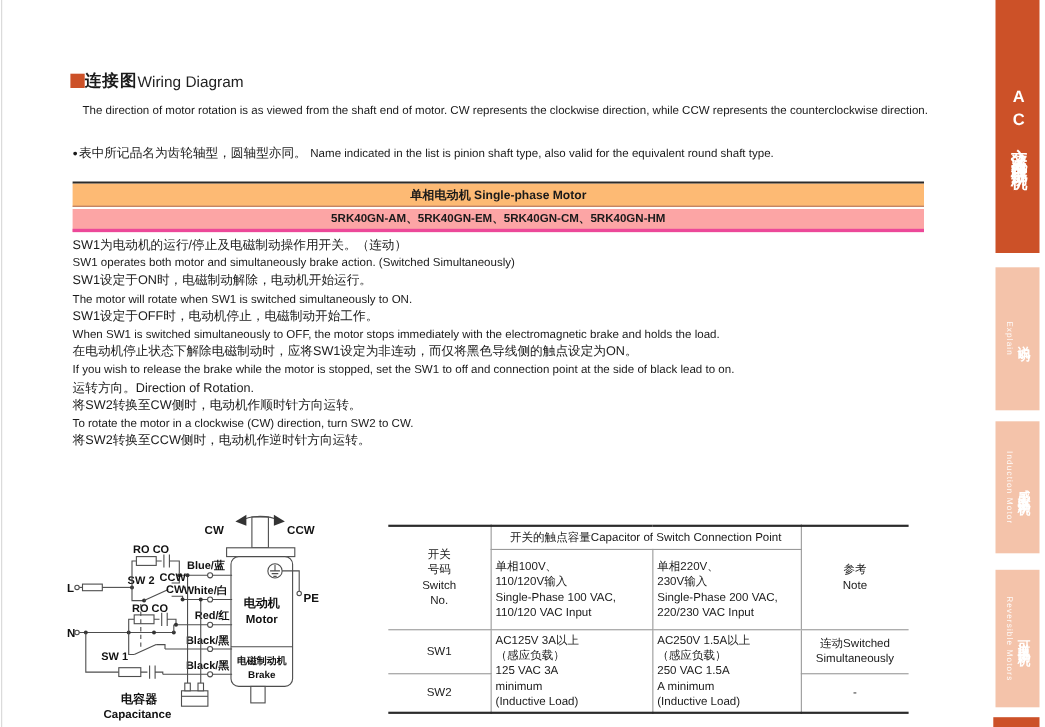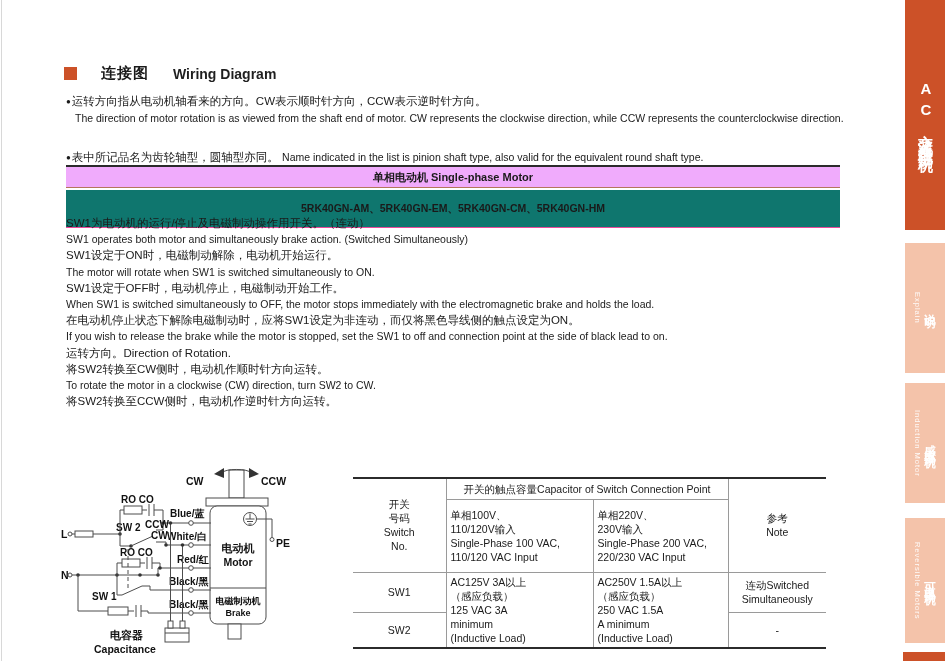--- a/index.html
+++ b/index.html
@@ -4,42 +4,42 @@
 <style>
   * { margin:0; padding:0; box-sizing:border-box; }
   html,body { width:950px; height:661px; }
   body {
     position:relative; background:#ffffff; overflow:hidden;
     font-family:"Liberation Sans", sans-serif; color:#1a1a1a;
   }
   .left-edge { position:absolute; left:1px; top:0; width:1px; height:661px; background:#d8d8d8; }
 
   
-  .title-row { position:absolute; left:64px; top:64px; display:flex; align-items:center; gap:24px; }
+  .title-row { position:absolute; left:64px; top:64px; display:flex; align-items:center; gap:0; }
   .title-square { width:13px; height:13px; background:#cc5128; display:inline-block; }
   .title-zh { font-size:15px; font-weight:bold; letter-spacing:1px; }
-  .title-en { font-size:14px; color:#1f1f1f;font-weight:bold; }
+  .title-en { font-size:14px; color:#1f1f1f; }
 
   
   .intro { position:absolute; left:66px; top:93px; width:800px; }
   .intro-line { line-height:16px; }
   .intro-line.zh { font-size:11.5px; }
   .intro-line.en { font-size:10.5px; padding-left:9px; }
   .intro-line.mt { margin-top:23px; }
   .bullet { font-size:8px; vertical-align:1px; margin-right:1px; }
   .en-inline { font-size:10.5px; }
 
   
   .motor-table { position:absolute; left:66px; top:165px; width:774px; border-top:2px solid #2b2b2b; }
   .motor-table .r1 {
-    height:21px; background:#f0abfc; border-bottom:1px solid #b5755c; margin-bottom:2px;
+    height:21px; background:#fdba74; border-bottom:1px solid #b5755c; margin-bottom:2px;
     display:flex; align-items:center; justify-content:center; font-size:11px; font-weight:bold;
   }
   .motor-table .r2 {
-    height:38px; background:#0f766e; border-bottom:1px solid #ec4899;
+    height:21px; background:#fca5a5; border-bottom:3px solid #ec4899;
     display:flex; align-items:center; justify-content:center; font-size:10.5px; font-weight:bold;
   }
 
   
   .desc { position:absolute; left:66px; top:215px; width:820px; }
   .desc-line { height:16.2px; line-height:16.2px; white-space:nowrap; }
   .desc-line.zh { font-size:11.5px; }
   .desc-line.en { font-size:10.5px; }
 
   
@@ -90,21 +90,20 @@
 
 <div class="left-edge"></div>
 
 <div class="title-row">
   <span class="title-square"></span>
   <span class="title-zh">连接图</span>
   <span class="title-en">Wiring Diagram</span>
 </div>
 
 <div class="intro">
-  <div class="intro-line zh"><span class="bullet">●</span><span>运转方向指从电动机轴看来的方向。CW表示顺时针方向，CCW表示逆时针方向。</span></div>
   <div class="intro-line en">The direction of motor rotation is as viewed from the shaft end of motor. CW represents the clockwise direction, while CCW represents the counterclockwise direction.</div>
   <div class="intro-line zh mt"><span class="bullet">●</span><span>表中所记品名为齿轮轴型，圆轴型亦同。</span> <span class="en-inline">Name indicated in the list is pinion shaft type, also valid for the equivalent round shaft type.</span></div>
 </div>
 
 <div class="motor-table">
   <div class="r1">单相电动机 Single-phase Motor</div>
   <div class="r2">5RK40GN-AM、5RK40GN-EM、5RK40GN-CM、5RK40GN-HM</div>
 </div>
 
 <div class="desc">

